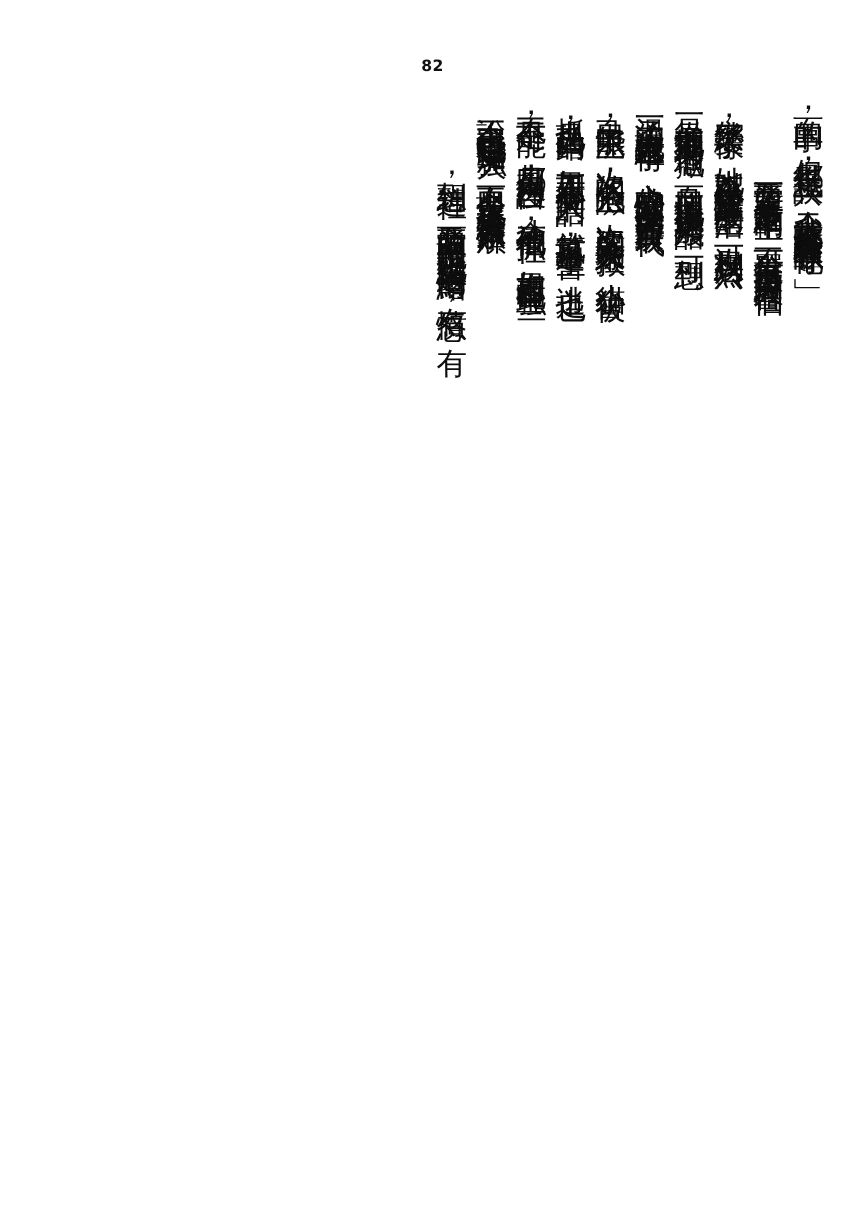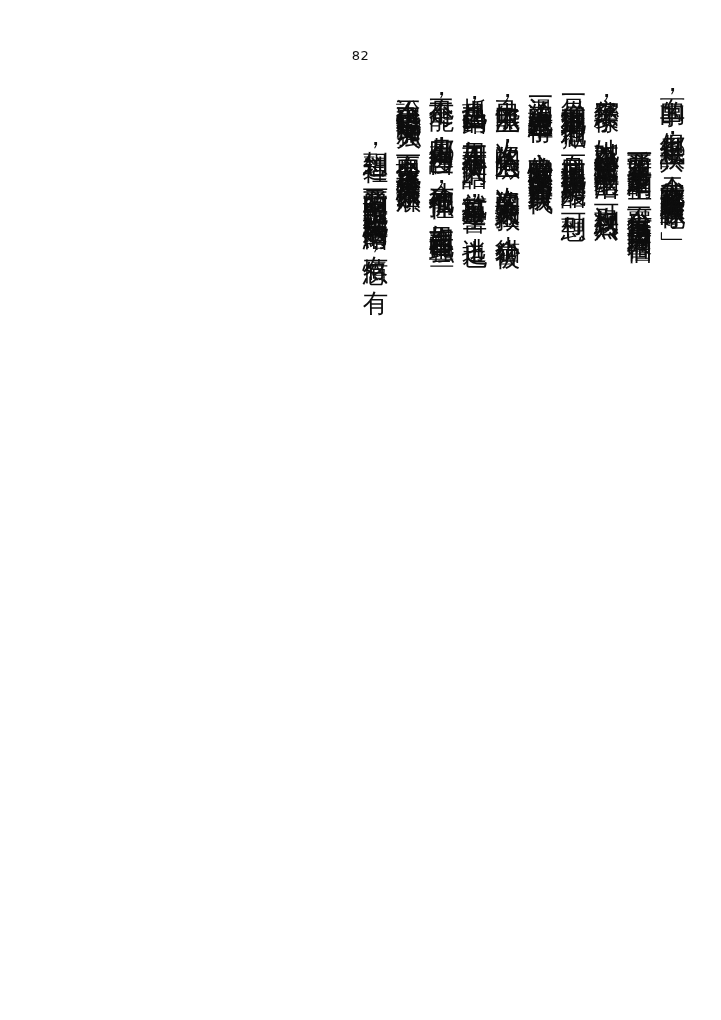--- a/index.html
+++ b/index.html
@@ -24,21 +24,21 @@
   }
 
   
   .page-number {
     position: absolute;
     top: 48px;
     left: 0;
     width: 721px;
     text-align: center;
     font-size: 13px;
-    font-weight: normal;
+    font-weight: bold;
     letter-spacing: 0.5px;
     color: #111111;
     font-family: "DejaVu Sans", "Liberation Sans", sans-serif;
   }
 
   
   .body-text {
     position: absolute;
     top: 78px;
     left: 36px;

